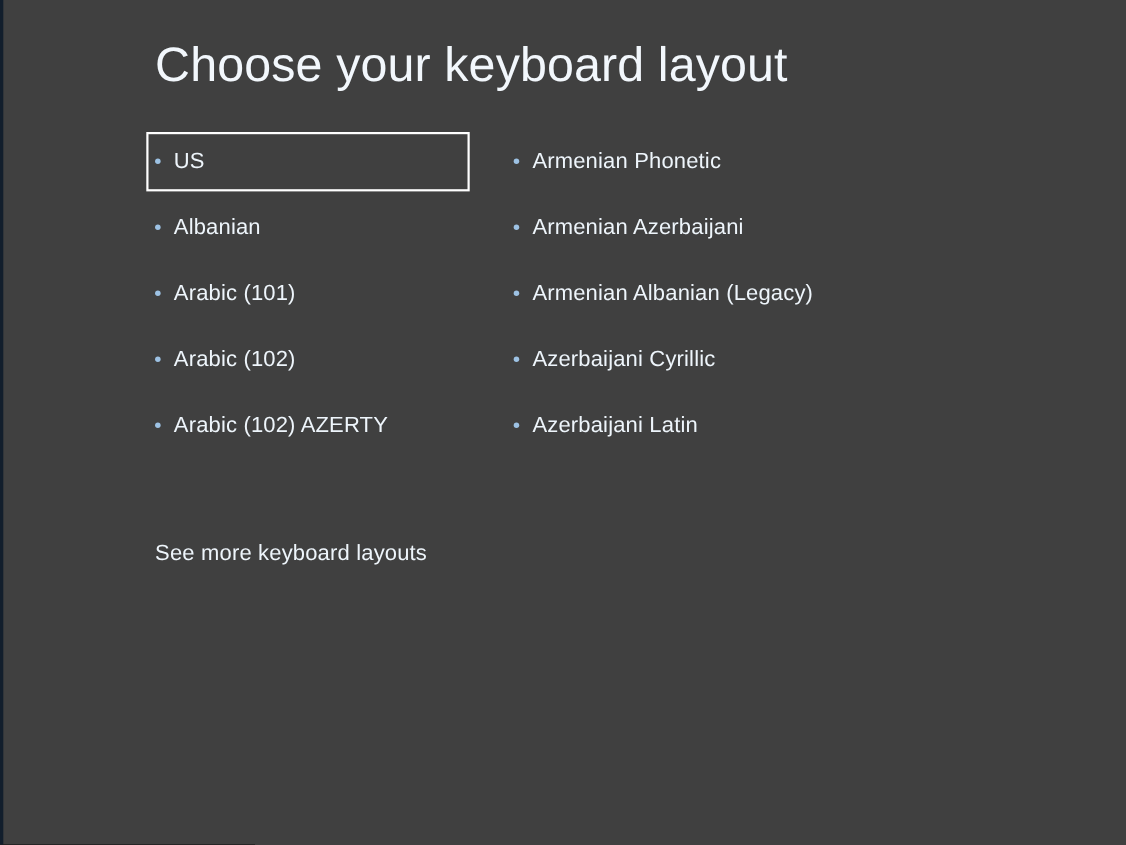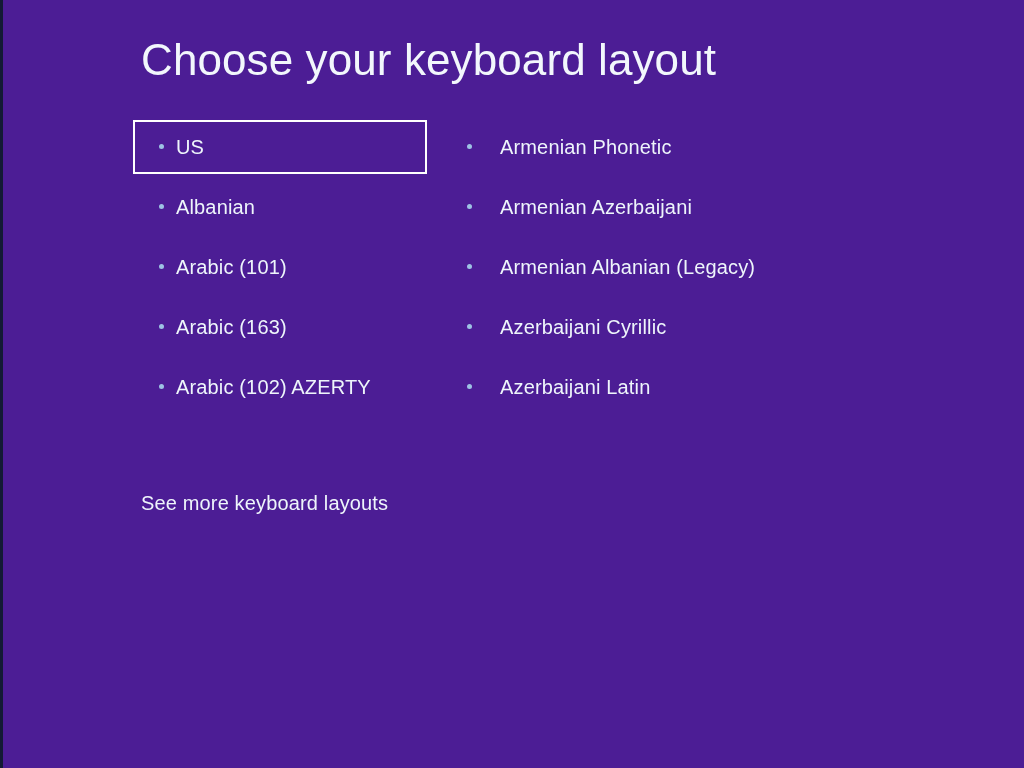--- a/index.html
+++ b/index.html
@@ -11,21 +11,21 @@
   body {
     font-family: "Liberation Sans", sans-serif;
     -webkit-font-smoothing: antialiased;
   }
 
   #screen {
     position: relative;
     width: 1024px;
     height: 768px;
     overflow: hidden;
-    background: #4c1d95;
+    background: #404040;
   }
 
   
   #left-edge {
     position: absolute;
     left: 0;
     top: 0;
     width: 3px;
     height: 768px;
     background: #0d1b2a;
@@ -52,26 +52,25 @@
   #column-one { left: 133px; width: 294px; }
   #column-two { left: 463px; width: 420px; }
 
   .layout-option {
     position: relative;
     height: 54px;
     margin-bottom: 6px;
     display: flex;
     align-items: center;
     box-sizing: border-box;
-    padding-left: 24px;
+    padding-left: 6px;
     border: 2px solid transparent;
   }
   #column-two .layout-option {
     padding-left: 2px;
-    gap: 16px;
   }
 
   .layout-option.is-focused {
     border-color: #ffffff;
   }
 
   .bullet-icon {
     width: 5px;
     height: 5px;
     border-radius: 50%;
@@ -122,21 +121,21 @@
       <span class="option-label">Albanian</span>
     </div>
 
     <div class="layout-option">
       <span class="bullet-icon"></span>
       <span class="option-label">Arabic (101)</span>
     </div>
 
     <div class="layout-option">
       <span class="bullet-icon"></span>
-      <span class="option-label">Arabic (163)</span>
+      <span class="option-label">Arabic (102)</span>
     </div>
 
     <div class="layout-option">
       <span class="bullet-icon"></span>
       <span class="option-label">Arabic (102) AZERTY</span>
     </div>
 
   </div>
 
   <div class="layout-column" id="column-two">

